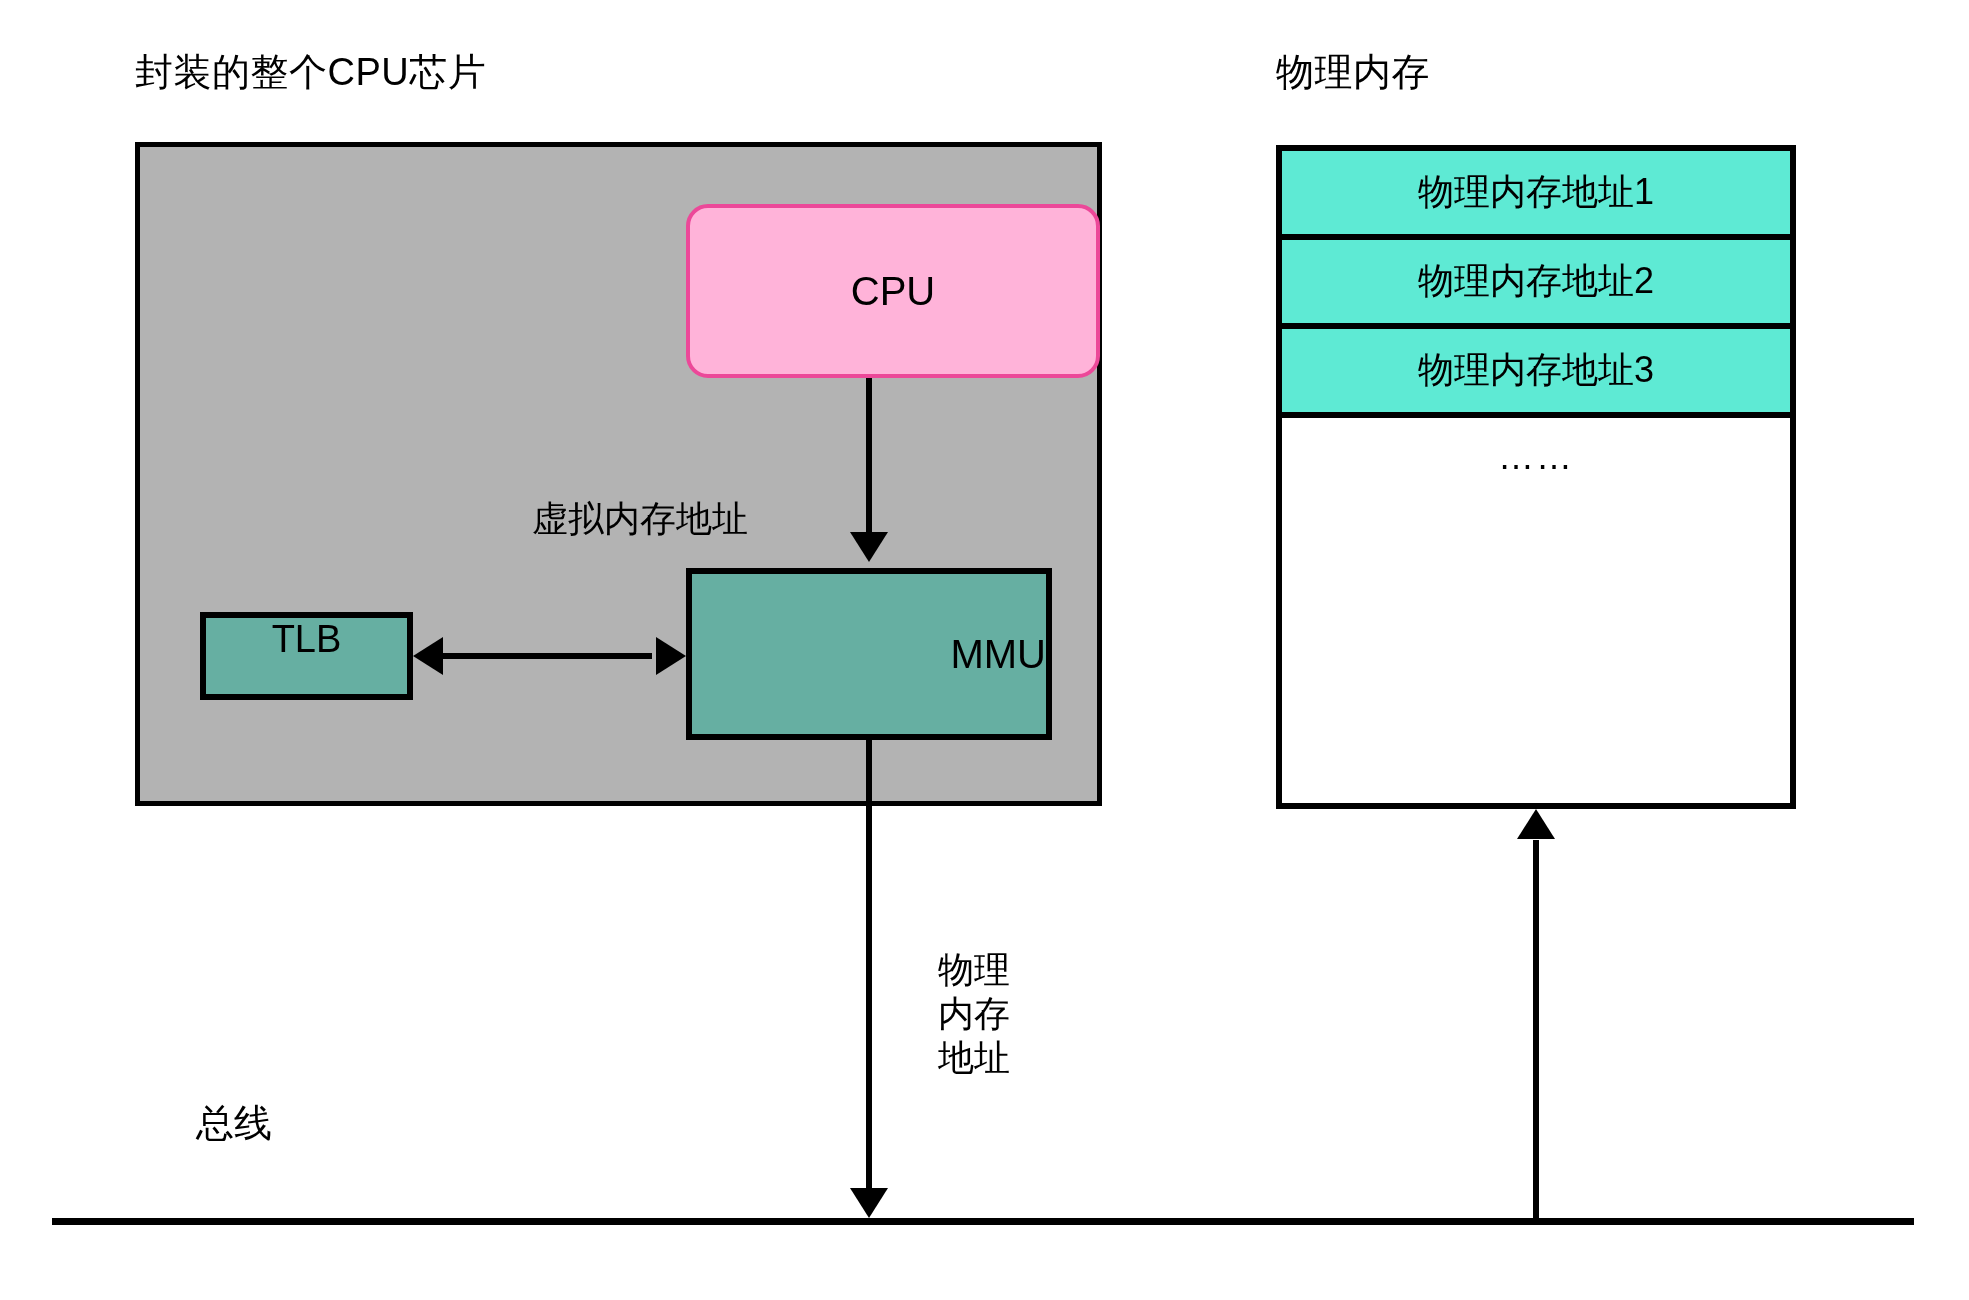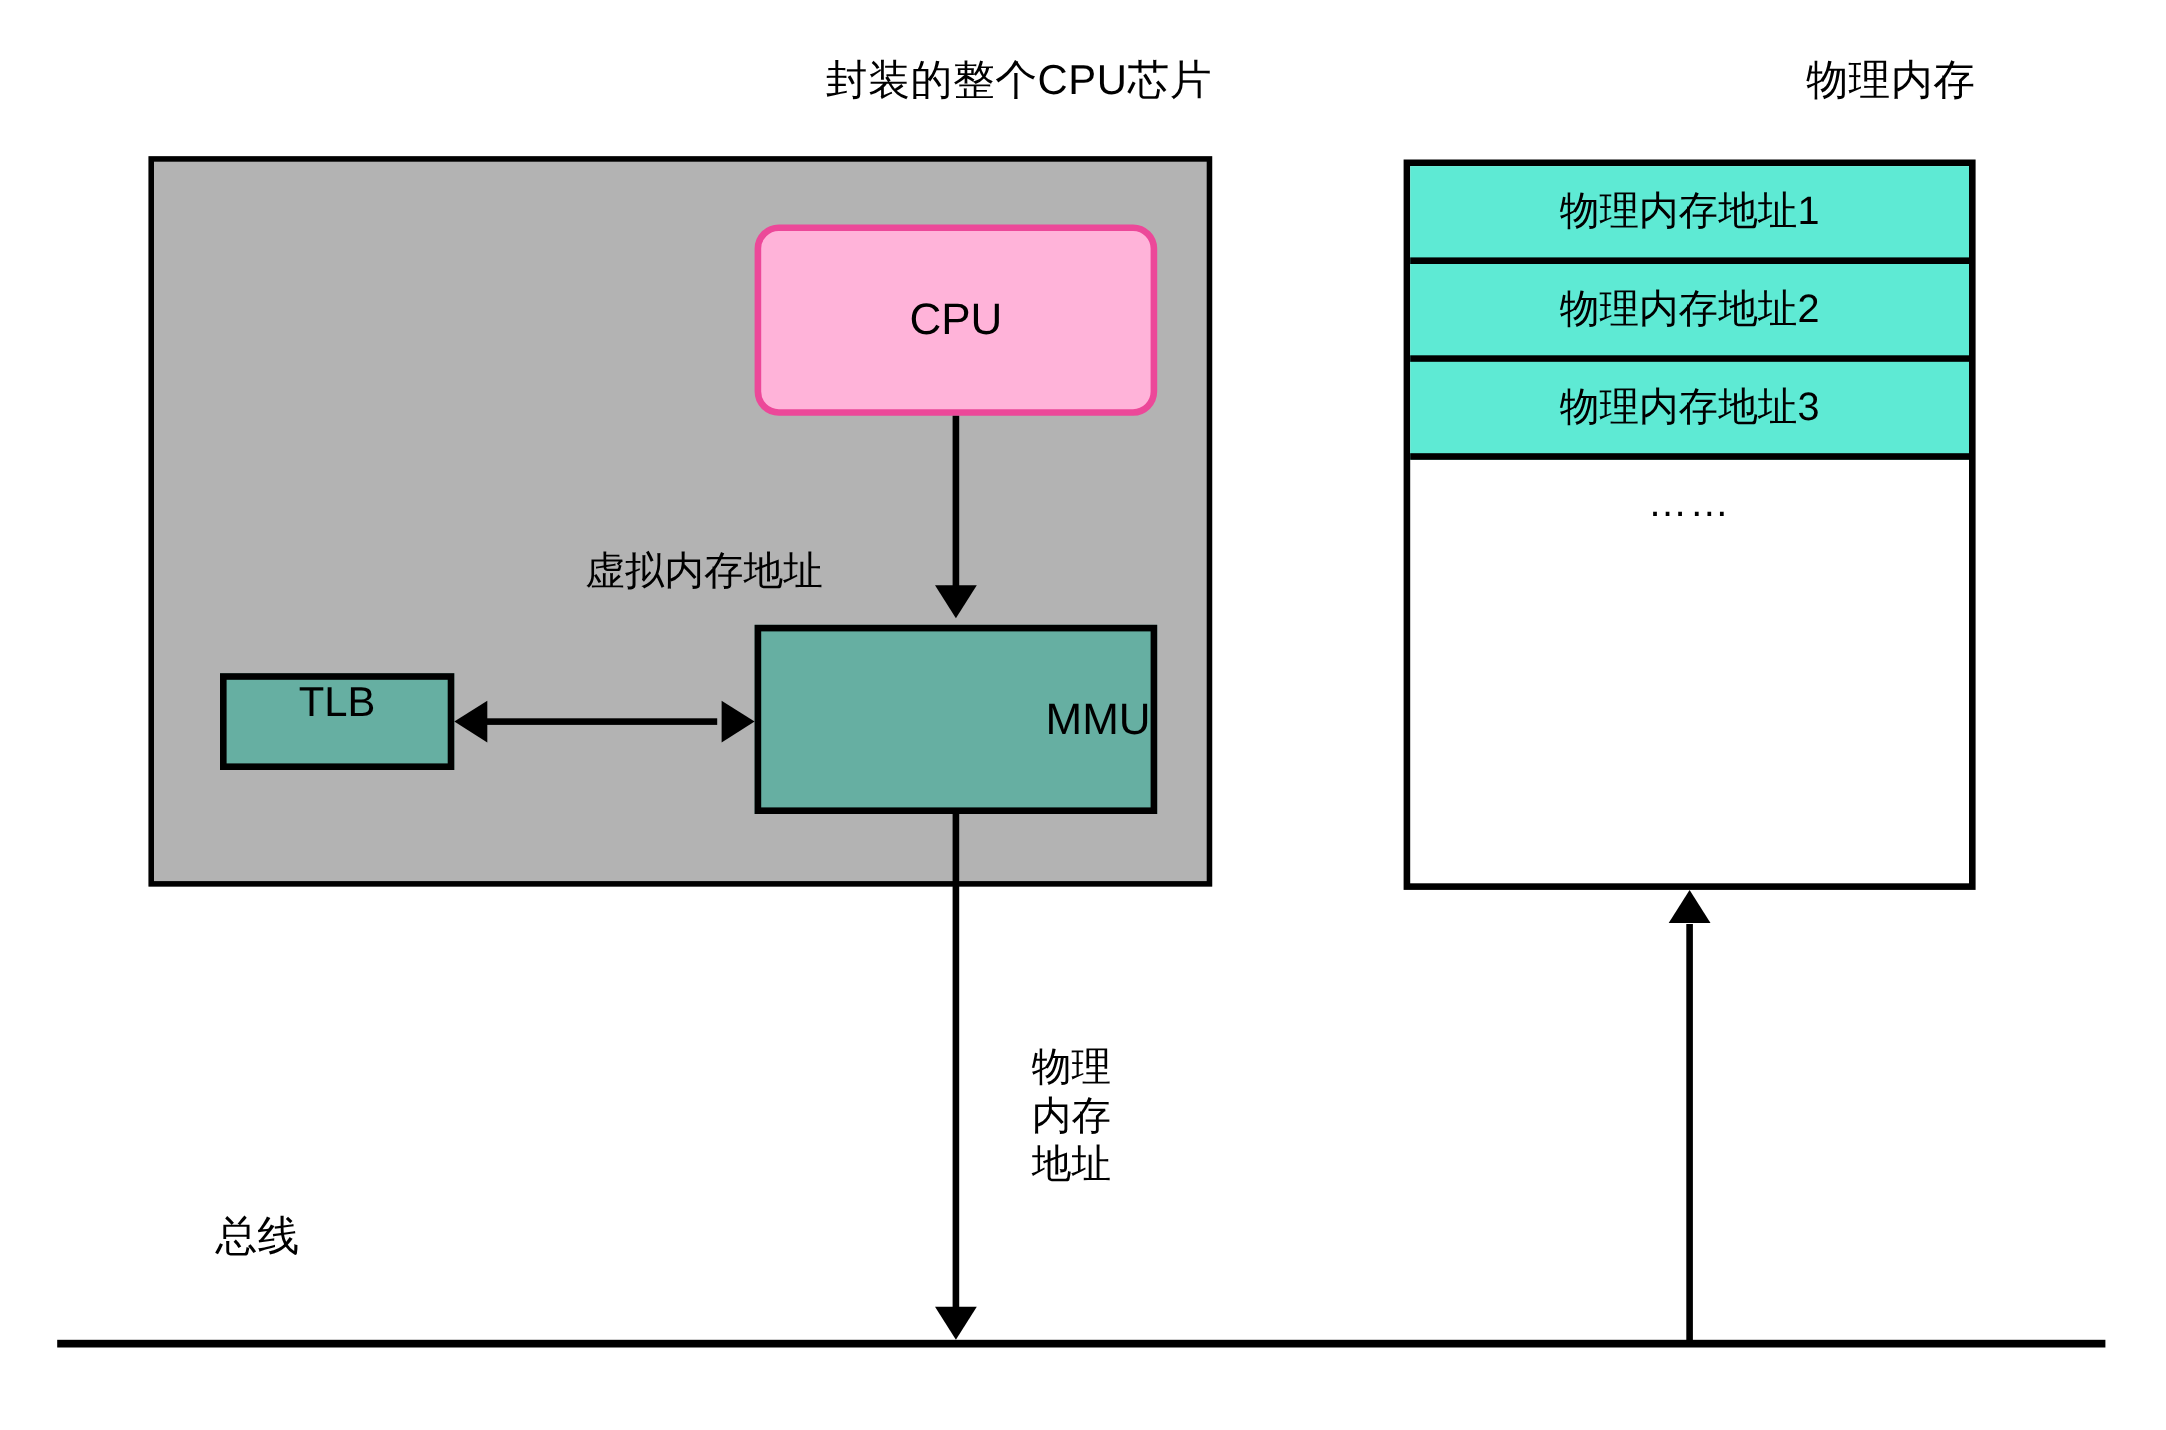--- a/index.html
+++ b/index.html
@@ -16,21 +16,21 @@
     height: 1300px;
     background: #ffffff;
     overflow: hidden;
   }
 
   
   .title {
     position: absolute;
     font-size: 38px;
     color: #000000;
-    text-align: right;
+    text-align: left;
     white-space: nowrap;
     letter-spacing: 0.5px;
   }
   #chip-title { left: 135px; top: 47px; width: 967px; }
   #mem-title  { left: 1276px; top: 47px; width: 520px; }
 
   
   #chip-package {
     position: absolute;
     left: 135px;
@@ -40,24 +40,24 @@
     background: #b3b3b3;
     border: 5px solid #000000;
     box-sizing: border-box;
   }
 
   
   #cpu-box {
     position: absolute;
     left: 686px;
     top: 204px;
-    width: 366px;
+    width: 414px;
     height: 174px;
     background: #ffb3d9;
-    border: 6px solid #ec4899;
+    border: 4px solid #ec4899;
     border-radius: 22px;
     box-sizing: border-box;
     display: flex;
     align-items: center;
     justify-content: center;
     font-size: 40px;
     color: #000000;
   }
 
   

